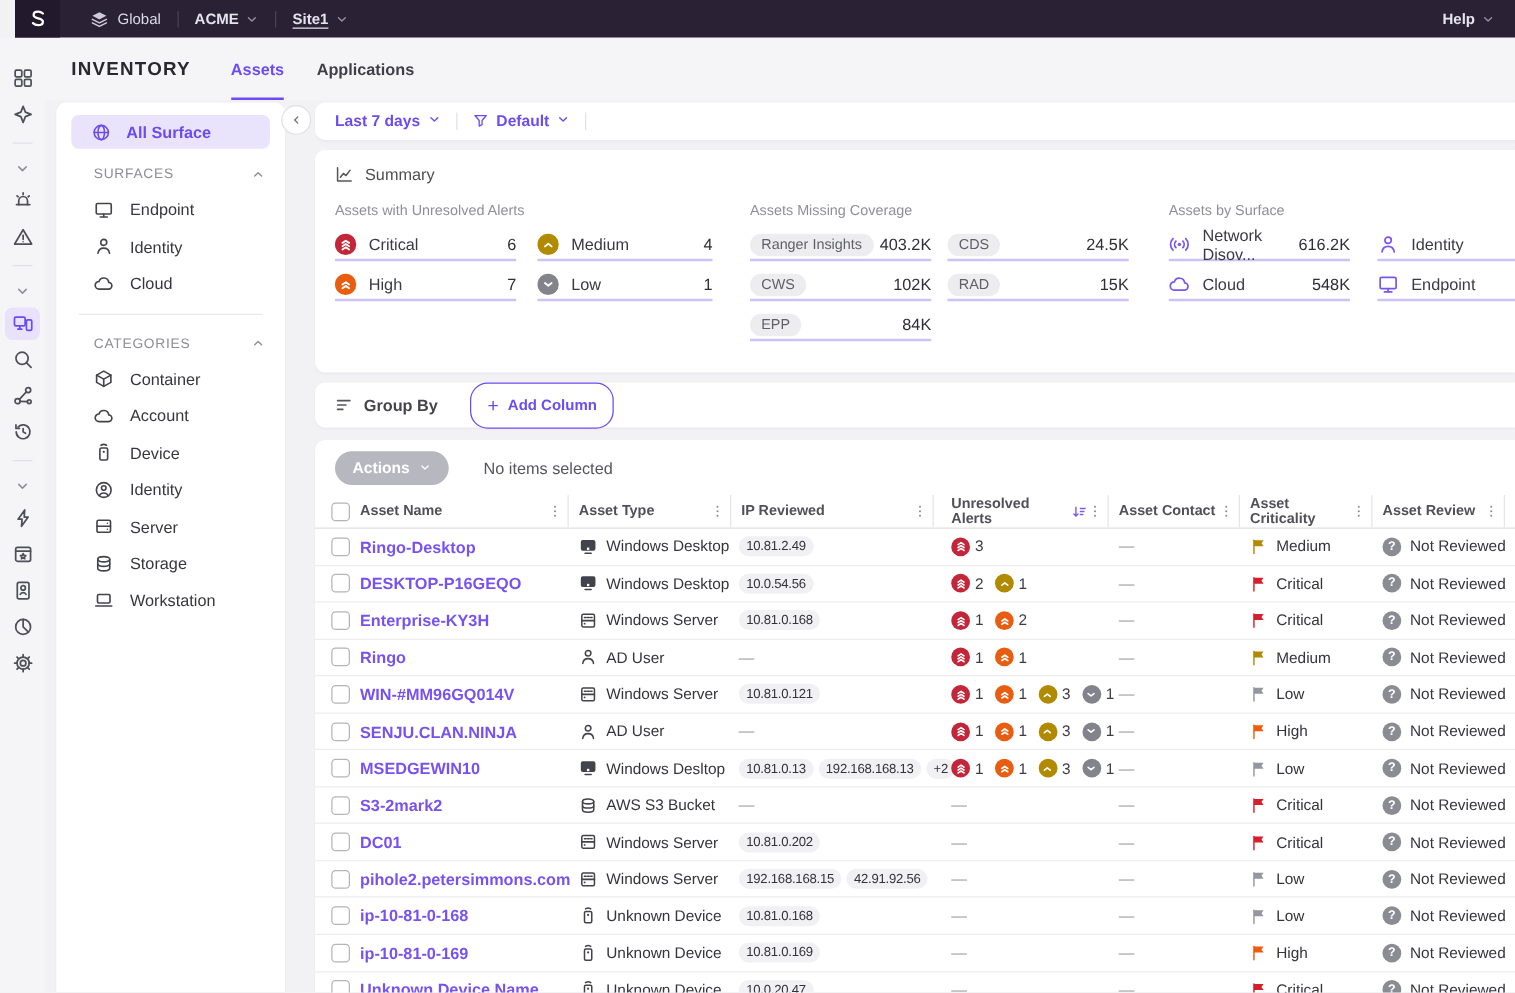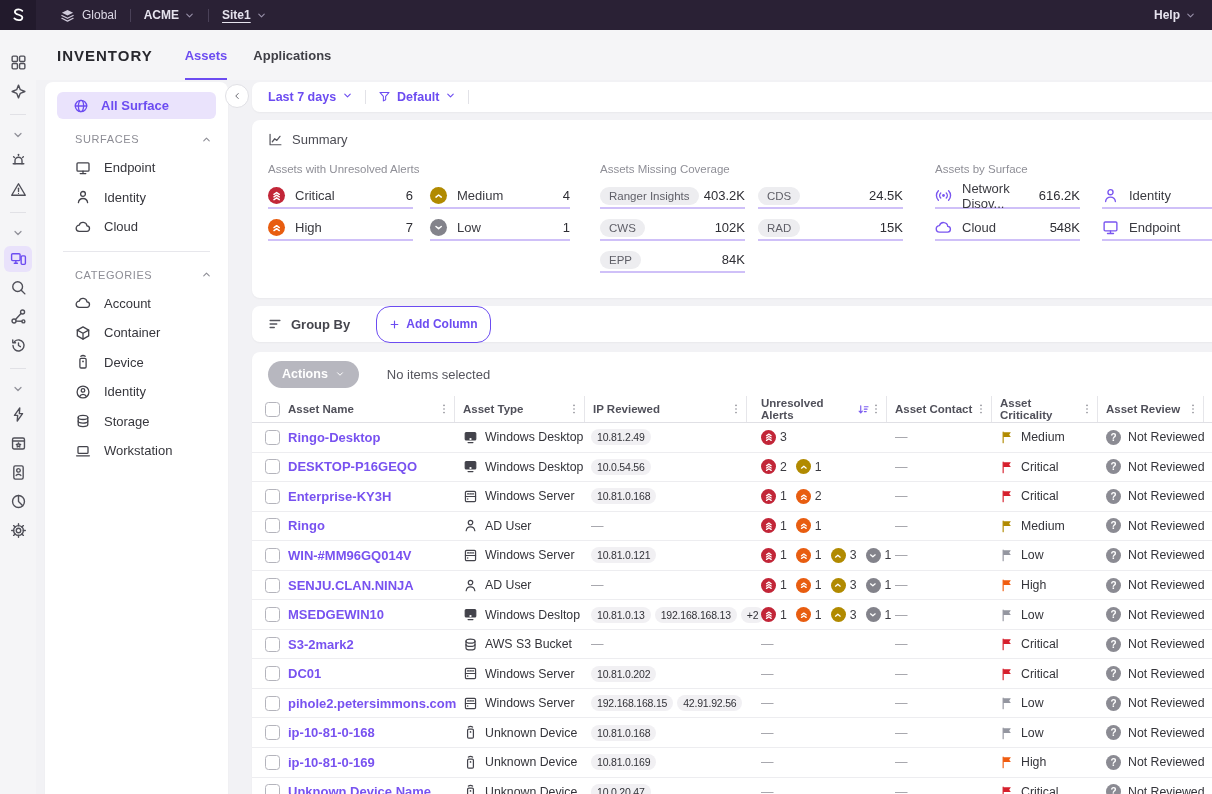--- a/index.html
+++ b/index.html
@@ -2,21 +2,21 @@
 <html><head>
 <meta charset="utf-8">
 <style>
   *{margin:0;padding:0;box-sizing:border-box;}
   html,body{width:1212px;height:794px;overflow:hidden;}
   body{font-family:"Liberation Sans",sans-serif;background:#f2f2f5;color:#33333a;position:relative;}
   .ic{display:inline-flex;flex:none;}
   .ic svg{width:100%;height:100%;display:block;}
 
   
-  .topbar{position:absolute;top:0;left:0;right:0;height:30px;background:#2a2135;display:flex;align-items:center;color:#ddd9e6;font-size:12px;z-index:5;}
+  .topbar{position:absolute;top:0;left:12px;right:0;height:30px;background:#2a2135;display:flex;align-items:center;color:#ddd9e6;font-size:12px;z-index:5;}
   .logo{width:36px;height:30px;background:#221a2c;display:flex;align-items:center;justify-content:center;color:#fff;cursor:pointer;}
   .logo .ic{width:17px;height:17px;}
   .tb-scope{display:flex;align-items:center;gap:7px;margin-left:24px;cursor:pointer;}
   .tb-scope .ic{width:15px;height:15px;color:#cfcadb;}
   .tb-sep{width:1px;height:13px;background:#4a4158;margin:0 13px;}
   .tb-item{display:flex;align-items:center;gap:5px;cursor:pointer;font-weight:700;color:#e6e3ee;}
   .tb-item .ic{width:11px;height:11px;color:#978fa8;}
   .tb-site{text-decoration:underline;text-underline-offset:3px;}
   .tb-spacer{flex:1;}
   .tb-help{margin-right:16px;}
@@ -365,53 +365,64 @@
       <span>CATEGORIES</span>
       <span class="ic">
         <svg viewBox="0 0 16 16" fill="none" stroke="currentColor" stroke-width="1.6" stroke-linecap="round" stroke-linejoin="round">
           <path d="M4 10l4-4 4 4"></path>
         </svg>
       </span>
     </div>
     <div class="side-item">
       <span class="ic">
         <svg viewBox="0 0 16 16" fill="none" stroke="currentColor" stroke-width="1.3" stroke-linecap="round" stroke-linejoin="round">
-          <path d="M4.2 12.3h7.4a2.7 2.7 0 0 0 .4-5.4 4 4 0 0 0-7.8-.7 2.9 2.9 0 0 0 0 6.1z"></path>
-        </svg>
-      </span>
-      <span>Account</span>
-    </div>
-    <div class="side-item">
-      <span class="ic">
-        <svg viewBox="0 0 16 16" fill="none" stroke="currentColor" stroke-width="1.3" stroke-linecap="round" stroke-linejoin="round">
           <path d="M8 1.9l5.7 3.2v5.8L8 14.1 2.3 10.9V5.1z"></path>
           <path d="M2.3 5.1L8 8.3l5.7-3.2M8 8.3v5.8"></path>
         </svg>
       </span>
       <span>Container</span>
+    </div>
+    <div class="side-item">
+      <span class="ic">
+        <svg viewBox="0 0 16 16" fill="none" stroke="currentColor" stroke-width="1.3" stroke-linecap="round" stroke-linejoin="round">
+          <path d="M4.2 12.3h7.4a2.7 2.7 0 0 0 .4-5.4 4 4 0 0 0-7.8-.7 2.9 2.9 0 0 0 0 6.1z"></path>
+        </svg>
+      </span>
+      <span>Account</span>
     </div>
     <div class="side-item">
       <span class="ic">
         <svg viewBox="0 0 16 16" fill="none" stroke="currentColor" stroke-width="1.3" stroke-linecap="round" stroke-linejoin="round">
           <rect x="4.9" y="4.4" width="6.2" height="9.6" rx="1.2"></rect>
           <circle cx="8" cy="7.4" r="0.9" fill="currentColor" stroke="none"></circle>
           <path d="M5.8 2.2a4 4 0 0 1 4.4 0"></path>
         </svg>
       </span>
       <span>Device</span>
     </div>
     <div class="side-item">
       <span class="ic">
         <svg viewBox="0 0 16 16" fill="none" stroke="currentColor" stroke-width="1.3" stroke-linecap="round" stroke-linejoin="round">
           <circle cx="8" cy="8" r="5.9"></circle>
           <circle cx="8" cy="6.4" r="1.8"></circle>
           <path d="M4.5 12.6a3.9 3.9 0 0 1 7 0"></path>
         </svg>
       </span>
       <span>Identity</span>
+    </div>
+    <div class="side-item">
+      <span class="ic">
+        <svg viewBox="0 0 16 16" fill="none" stroke="currentColor" stroke-width="1.3" stroke-linecap="round" stroke-linejoin="round">
+          <rect x="2.6" y="3.2" width="10.8" height="9.6" rx="1.2"></rect>
+          <path d="M2.6 8h10.8"></path>
+          <circle cx="10.9" cy="5.6" r="0.6" fill="currentColor" stroke="none"></circle>
+          <circle cx="10.9" cy="10.4" r="0.6" fill="currentColor" stroke="none"></circle>
+        </svg>
+      </span>
+      <span>Server</span>
     </div>
     <div class="side-item">
       <span class="ic">
         <svg viewBox="0 0 16 16" fill="none" stroke="currentColor" stroke-width="1.3" stroke-linecap="round" stroke-linejoin="round">
           <path d="M3.2 4.4c0-1.3 2.1-2.1 4.8-2.1s4.8.8 4.8 2.1v7.2c0 1.3-2.1 2.1-4.8 2.1s-4.8-.8-4.8-2.1z"></path>
           <path d="M3.2 4.4c0 1.3 2.1 2.1 4.8 2.1s4.8-.8 4.8-2.1M3.2 8c0 1.3 2.1 2.1 4.8 2.1S12.8 9.3 12.8 8"></path>
         </svg>
       </span>
       <span>Storage</span>
     </div>

